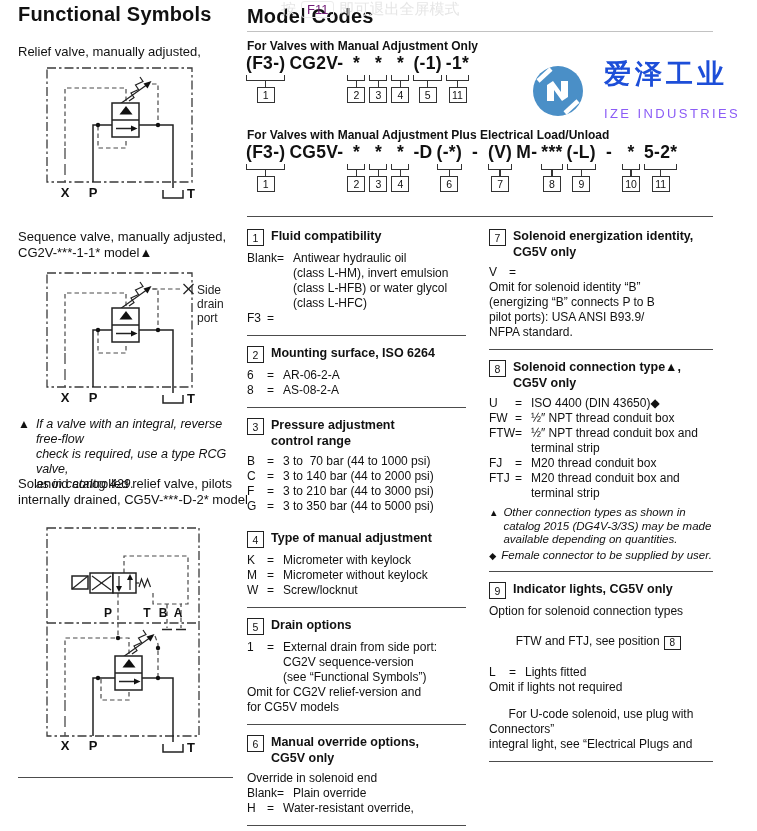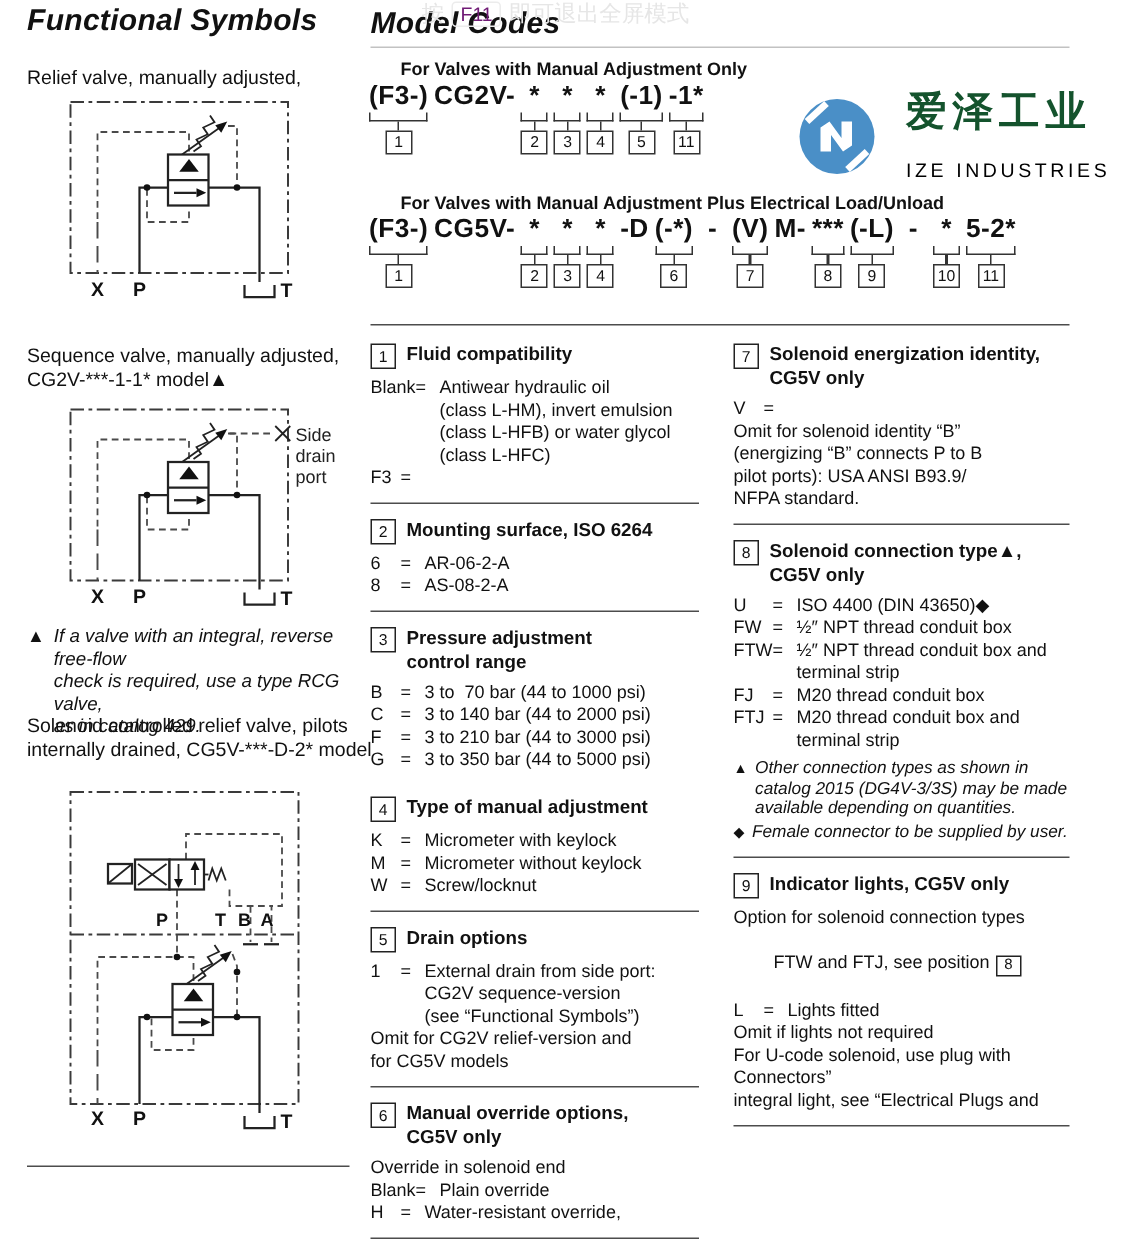--- a/index.html
+++ b/index.html
@@ -7,35 +7,35 @@
         font-family:"Liberation Sans",sans-serif;color:#111;}
   .abs{position:absolute;}
 
   
   .wm{left:281px;top:0;font-size:15px;color:#e6e6e6;white-space:nowrap;z-index:9;
       display:flex;align-items:center;gap:5px;}
   .wm-key{border:1px solid #ececec;border-radius:3px;padding:0 5px;font-size:13px;color:#701a75;}
 
   
   .logo{left:531px;top:60px;display:flex;align-items:center;gap:19px;}
-  .logo-cn{font-size:27px;font-weight:bold;color:#14532d;letter-spacing:4px;line-height:28px;}
-  .logo-en{font-size:13px;color:#000000;letter-spacing:2.4px;margin-top:18px;}
+  .logo-cn{font-size:27px;font-weight:bold;color:#1d4ed8;letter-spacing:4px;line-height:28px;}
+  .logo-en{font-size:13px;color:#8b5cf6;letter-spacing:2.4px;margin-top:18px;}
 
   
-  .h1{font-size:20px;font-weight:bold;letter-spacing:0.2px;font-style:italic;}
+  .h1{font-size:20px;font-weight:bold;letter-spacing:0.2px;}
   .cap{font-size:13px;line-height:15.5px;}
   .rule{height:0;border-bottom:1.6px solid #4c4c4c;}
   .thin-rule{height:0;border-bottom:1px solid #c2c2c2;}
 
   
   .fnote-big{display:flex;gap:6px;font-size:12.5px;line-height:15px;font-style:italic;width:222px;}
   .fnote-big .m{font-style:normal;font-size:12px;line-height:15px;}
 
   
-  .ghead{font-size:12px;font-weight:bold;margin-left:20px;}
+  .ghead{font-size:12px;font-weight:bold;}
   .code-row{display:flex;align-items:flex-start;}
   .seg{display:flex;flex-direction:column;align-items:center;margin-right:4px;}
   .seg-t{font-size:17.5px;font-weight:bold;white-space:pre;letter-spacing:0.3px;line-height:20px;}
   .seg-tail{display:flex;flex-direction:column;align-items:center;align-self:stretch;margin-top:2px;}
   .bracket{align-self:stretch;height:5px;border-left:1.3px solid #333;border-right:1.3px solid #333;
            border-bottom:1.3px solid #333;min-width:11px;}
   .stem{width:1.3px;height:6px;background:#333;}
   .seg-box{min-width:14px;height:14px;border:1.3px solid #333;font-size:10.5px;
            display:flex;align-items:center;justify-content:center;padding:0 1px;margin-top:0;}
 
@@ -50,21 +50,21 @@
   .row{display:flex;font-size:12px;line-height:15px;}
   .row .k{min-width:20px;white-space:pre;}
   .row .k.wide{min-width:26px;}
   .row .eq{width:16px;text-align:left;}
   .row .v div{white-space:pre;}
   .plain{font-size:12px;line-height:15px;white-space:pre;}
   .fnote{display:flex;gap:5px;font-size:11.5px;line-height:13.5px;font-style:italic;margin-top:5px;}
   .fnote .m{font-style:normal;font-size:9.5px;line-height:13.5px;}
   .inline-num{display:inline-flex;align-items:center;justify-content:center;border:1.1px solid #222;
               min-width:11px;height:12px;font-size:10px;padding:0 2px;margin-left:4px;vertical-align:-1px;}
-  .gap-top{margin-top:0;}
+  .gap-top{margin-top:12px;text-align:center;}
 
   
   .sl{stroke:#222;stroke-width:1.5;fill:none;}
   .thin{stroke-width:1.2;}
   .dsh{stroke:#4a4a4a;stroke-width:1.2;fill:none;stroke-dasharray:4.5 3;}
   .ld{stroke:#4a4a4a;stroke-width:1.3;fill:none;stroke-dasharray:11 5;}
   .dd{stroke:#3a3a3a;stroke-width:1.3;fill:none;stroke-dasharray:9 3 2.5 3;}
   .vbody{fill:#fff;stroke:#222;stroke-width:1.5;}
   .fillb{fill:#111;stroke:none;}
   .plbl{font-family:"Liberation Sans",sans-serif;font-size:13px;font-weight:bold;fill:#111;}

